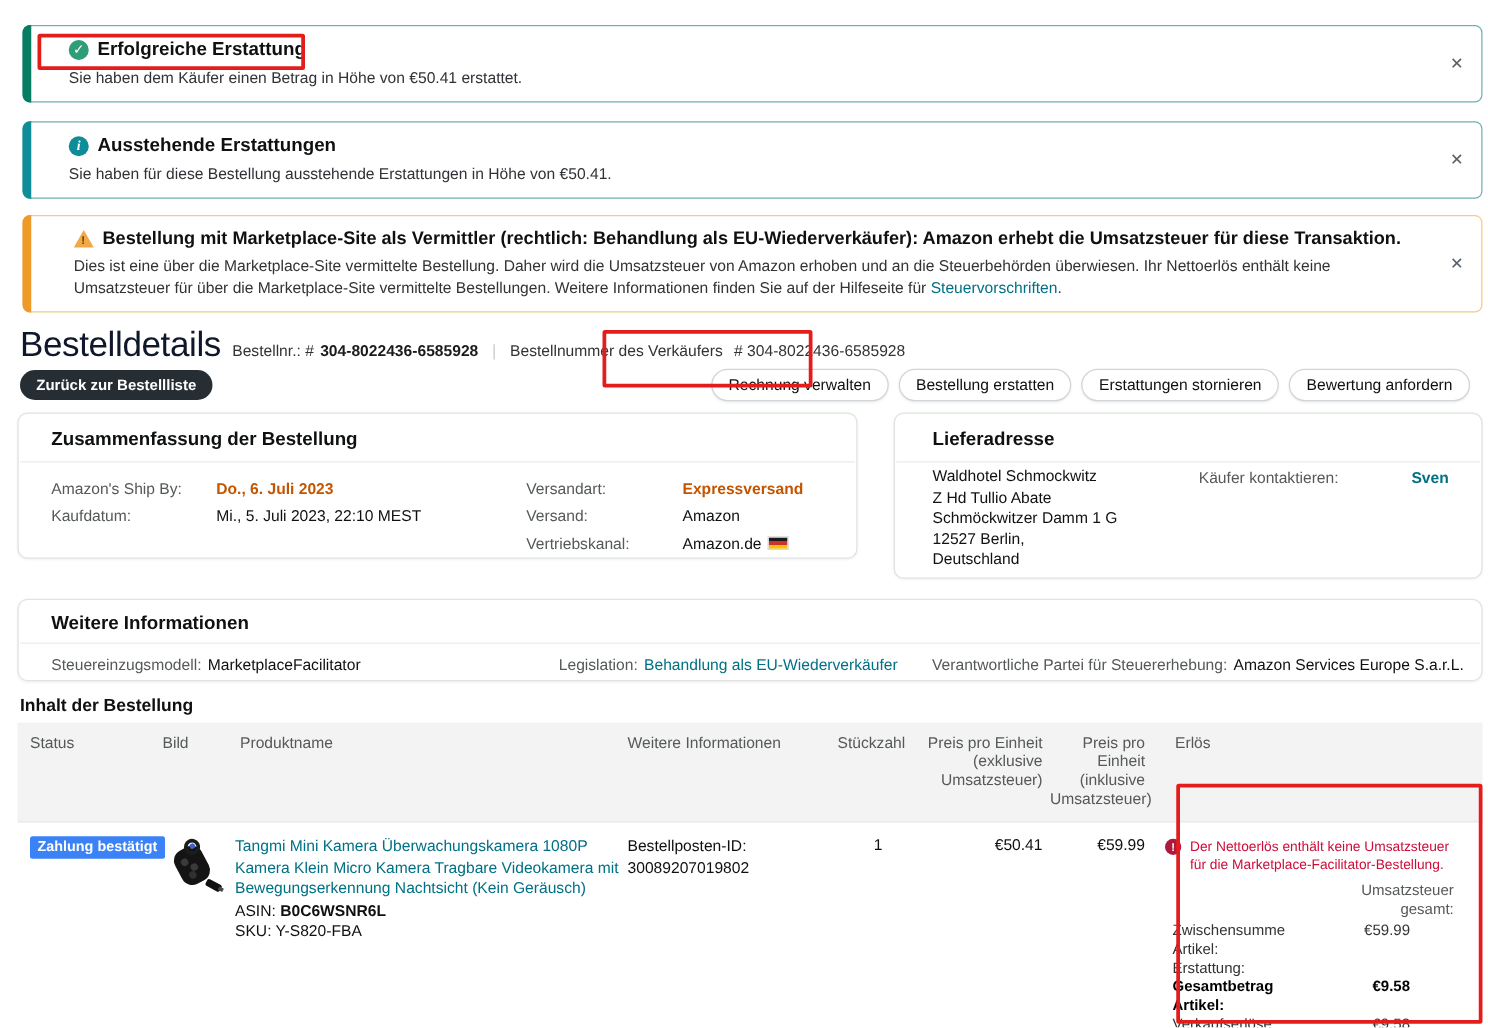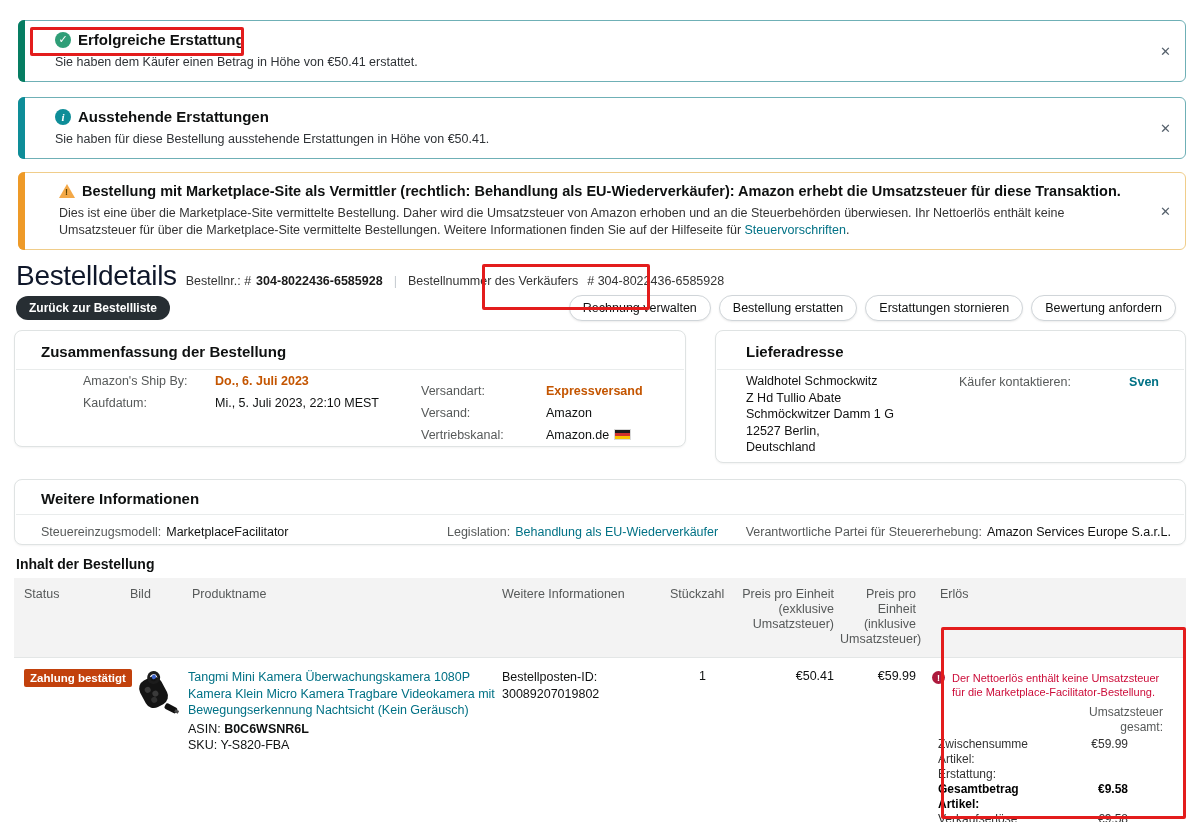--- a/index.html
+++ b/index.html
@@ -42,21 +42,21 @@
   .card { position:absolute; background:#fff; border:1px solid #dfe3e3; border-radius:8px; box-shadow:0 1px 2px rgba(15,17,17,.05); }
   .card-title { font-size:15px; font-weight:bold; padding:12px 16px 9px 26px; }
   .card-divider { height:1px; background:#e9ecec; margin:0 1px; }
   .kv-row { display:flex; line-height:22px; font-size:12.5px; }
   .kv-label { color:#565959; }
   .kv-val { color:#0f1111; }
   .orange-bold { color:#c45500; font-weight:bold; }
 
   #card-summary { left:14px; top:330px; width:672px; height:117px; }
   #summary-cols { position:relative; padding-top:10px; }
-  #summary-col1 { position:absolute; left:26px; top:0;margin-left:42px; }
+  #summary-col1 { position:absolute; left:26px; top:10px; }
   #summary-col1 .kv-label { width:132px; }
   #summary-col2 { position:absolute; left:406px; top:10px; }
   #summary-col2 .kv-label { width:125px; }
   .flag { display:inline-block; width:17px; height:11px; margin-left:5px; vertical-align:-1px; background:linear-gradient(#1b1b1b 0 33%, #d0312d 33% 66%, #f8c300 66% 100%); border:1px solid #d9d9d9; }
 
   #card-delivery { left:715px; top:330px; width:471px; height:133px; }
   #address { position:absolute; left:30px; top:42px; line-height:16.5px; font-size:12.5px; color:#111; }
   #contact-row { position:absolute; left:243px; right:26px; top:44px; display:flex; justify-content:space-between; }
   #contact-row .kv-label { color:#565959; }
   #contact-val { color:#007185; font-weight:bold; }
@@ -76,21 +76,21 @@
   .th { padding-left:4px; }
   .th-status { padding-left:10px; }
   .th-bild { padding-left:6px; }
   .th-right { text-align:right; }
   .th-p1 { padding-right:2px; }
   .th-p2 { padding-right:12px; }
   .th-qty { padding-right:12px; }
   .th-erloes { padding-left:12px; }
 
   #item-row { border-top:1px solid #e3e6e6; padding-top:11px; font-size:12.5px; align-items:start; }
-  #status-badge { margin-left:10px; display:inline-block; background:#c2410c; color:#fff; font-size:11.5px; font-weight:bold; padding:3px 6px; border-radius:2px; white-space:nowrap; }
+  #status-badge { margin-left:10px; display:inline-block; background:#3b82f6; color:#fff; font-size:11.5px; font-weight:bold; padding:3px 6px; border-radius:2px; white-space:nowrap; }
   #prod-img { margin-left:6px; }
   .prod-name { color:#007185; line-height:16.5px; display:block; }
   .prod-meta { margin-top:2px; line-height:16.5px; }
   .cell-weitere { padding-left:4px; line-height:17px; }
   .cell-qty { text-align:right; padding-right:12px; }
   .cell-p1 { text-align:right; padding-right:2px; }
   .cell-p2 { text-align:right; padding-right:12px; }
 
   
   #rev-cell { padding:1px 9px 0 10px; font-size:12px; position:relative; }

